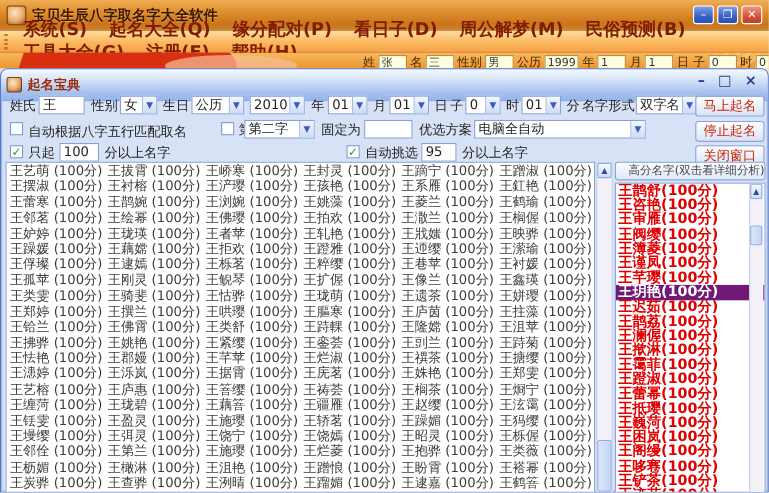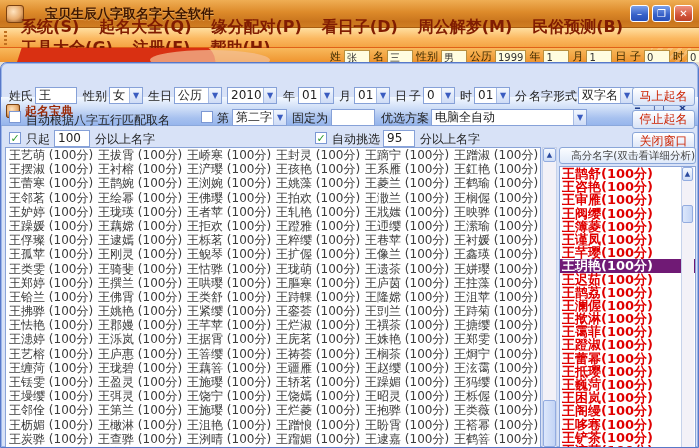--- a/index.html
+++ b/index.html
@@ -7,21 +7,21 @@
   body { font-family:"DejaVu Sans","Liberation Sans",sans-serif; }
   .screen { position:relative; width:699px; height:448px; overflow:hidden; background:#e8e0d0; }
 
   
   .main-titlebar { position:absolute; left:0; top:0; width:699px; height:28px;
     background:linear-gradient(180deg,#efae54 0%,#dd8a2a 45%,#c9751d 80%,#d07e22 100%);
     border-bottom:1px solid #a85c10; display:flex; align-items:center; padding:0 6px; }
   .app-icon { width:18px; height:18px; border-radius:3px; margin-right:5px;
     background:radial-gradient(circle at 40% 35%,#ffe4c0 0%,#e8ac6e 55%,#8a4a1a 100%);
     border:1px solid #7c4210; }
-  .main-title { font-size:13px; font-weight:bold; color:#3d1600; text-shadow:0 1px 0 rgba(255,220,160,.4);margin-left:16px; }
+  .main-title { font-size:13px; font-weight:bold; color:#3d1600; text-shadow:0 1px 0 rgba(255,220,160,.4); }
   .win-btns { position:absolute; right:6px; top:5px; display:flex; gap:3px; }
   .win-btn { width:19px; height:17px; border-radius:3px; border:1px solid #fff;
     background:linear-gradient(180deg,#7ba0ea,#3660c8 60%,#2850b8); color:#fff; font-size:10px;
     display:flex; align-items:center; justify-content:center; line-height:1; }
   .win-btn.close { background:linear-gradient(180deg,#ef9280,#d2553a 60%,#bc4028); }
 
   
   .menubar { position:absolute; left:0; top:28px; width:699px; height:20px;
     background:linear-gradient(180deg,#ffdfa0 0%,#fbb860 55%,#f4a343 100%);
     border-bottom:1px solid #e06018; display:flex; align-items:center; padding-left:4px; }
@@ -41,21 +41,21 @@
   .bg-field-label { font-size:11px; color:#3c2a00; }
   .bg-field-box { font-size:10px; color:#333; background:#fffde0; border:1px solid #b89040;
     min-width:26px; height:14px; padding:0 2px; line-height:13px; }
 
   
   .dialog { position:absolute; left:0; top:62px; width:699px; height:386px;
     border:1px solid #5878c8; border-radius:7px 7px 0 0; overflow:hidden;
     background:#d8e2f7; box-shadow:0 0 0 1px #9cb6e8 inset; }
   .dialog-titlebar { position:absolute; left:0; top:0; width:100%; height:29px;
     background:linear-gradient(180deg,#f4f9ff 0%,#cfdef7 40%,#a7c1ef 75%,#96b5ec 100%);
-    border-bottom:1px solid #8ba8dc; display:flex; align-items:center; padding:0 5px;margin-top:34px; }
+    border-bottom:1px solid #8ba8dc; display:flex; align-items:center; padding:0 5px; }
   .dialog-icon { width:14px; height:14px; border-radius:2px; margin-right:5px;
     background:radial-gradient(circle at 40% 35%,#ffe4c0 0%,#e8ac6e 55%,#8a4a1a 100%);
     border:1px solid #7c4210; }
   .dialog-title { font-size:12px; font-weight:bold; color:#9c2b08; }
   .dlg-btns { position:absolute; right:10px; top:2px; display:flex; gap:12px; }
   .dlg-btn { color:#23418e; font-size:13px; font-weight:bold; line-height:17px; }
 
   
   .lbl { position:absolute; font-size:12px; color:#222; white-space:nowrap; line-height:16px; }
   .ibox { position:absolute; height:17px; background:#fff; border:1px solid #86a1d8;
@@ -169,21 +169,21 @@
     <span class="lbl" style="left:459px;top:25px">时</span>
     <span class="combo" style="left:473px;top:24px;width:36px"><span class="val">01</span><span class="arr">▼</span></span>
     <span class="lbl" style="left:514px;top:25px">分</span>
     <span class="lbl" style="left:528px;top:25px">名字形式</span>
     <span class="combo" style="left:577px;top:24px;width:56px"><span class="val">双字名</span><span class="arr">▼</span></span>
 
     <span class="cb" style="left:8px;top:48px"></span>
     <span class="lbl" style="left:25px;top:49px">自动根据八字五行匹配取名</span>
     <span class="cb" style="left:200px;top:48px"></span>
     <span class="lbl" style="left:216px;top:47px">第</span>
-    <span class="combo" style="left:231px;top:46px;width:55px"><span class="val">第二字</span><span class="arr">▼</span></span>
+    <span class="combo" style="left:221px;top:46px;width:64px"><span class="val">第二字</span><span class="arr">▼</span></span>
     <span class="lbl" style="left:291px;top:47px">固定为</span>
     <span class="ibox" style="left:330px;top:46px;width:44px"></span>
     <span class="lbl" style="left:380px;top:47px">优选方案</span>
     <span class="combo" style="left:430px;top:46px;width:156px"><span class="val">电脑全自动</span><span class="arr">▼</span></span>
 
     <span class="cb" style="left:8px;top:69px">✓</span>
     <span class="lbl" style="left:25px;top:68px">只起</span>
     <span class="ibox" style="left:53px;top:67px;width:36px">100</span>
     <span class="lbl" style="left:94px;top:68px">分以上名字</span>
     <span class="cb" style="left:314px;top:69px">✓</span>

